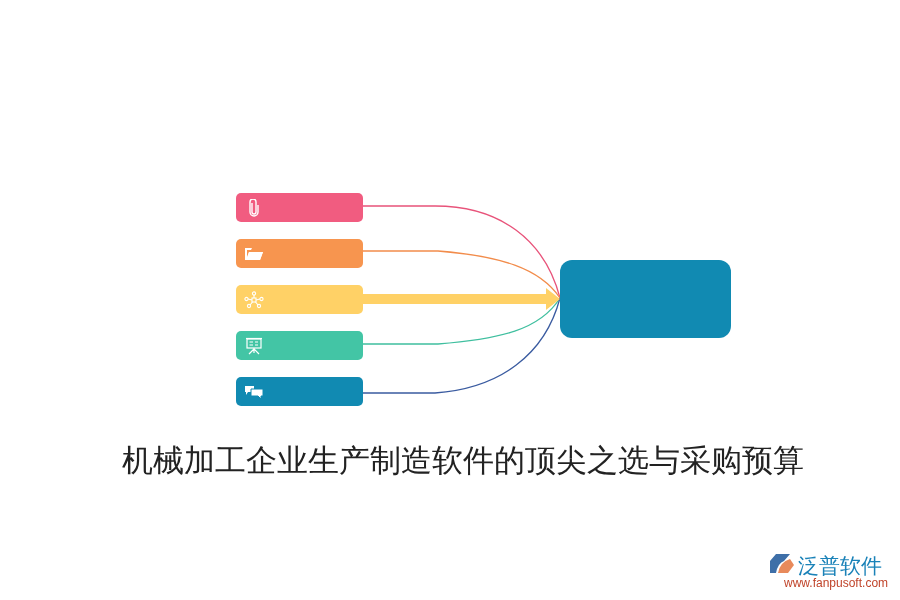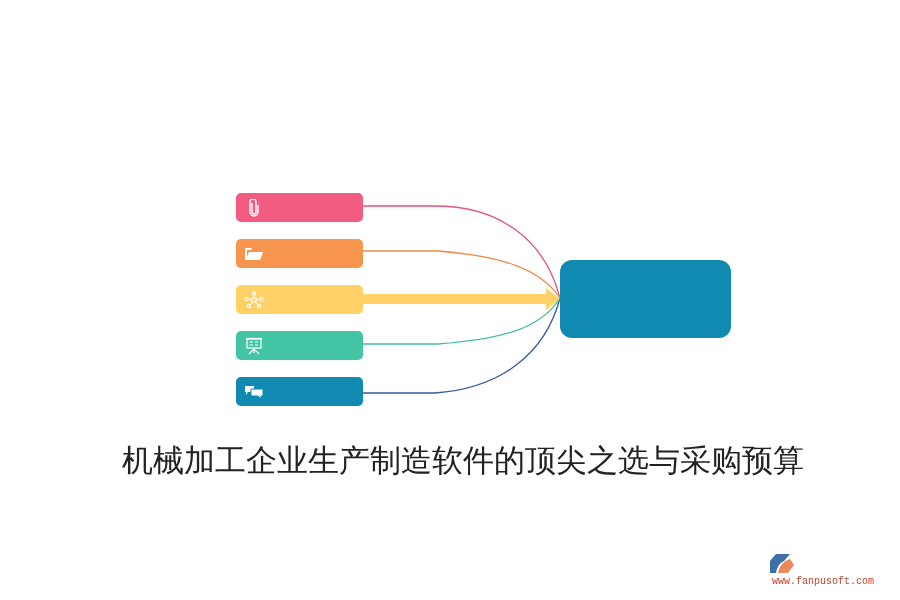--- a/index.html
+++ b/index.html
@@ -17,21 +17,21 @@
       border-radius: 12px;
     }
     svg.links { position: absolute; left: 0; top: 0; }
     .title {
       position: absolute; left: 0; top: 440px; width: 926px; text-align: center;
       font-family: "DejaVu Serif", "Liberation Serif", serif; font-size: 31px; color: #222;
       letter-spacing: 0px;
     }
     .logo { position: absolute; left: 768px; top: 552px; width: 125px; height: 40px; }
     .logo-text { position: absolute; left: 30px; top: 0px; font-size: 21px; color: #1a82b8; font-family: "DejaVu Sans", sans-serif; white-space: nowrap; }
-    .logo-url { position: absolute; left: 4px; top: 24px; font-size: 10px; color: #c0442a; font-family: Liberation Mono, monospace; white-space: nowrap; }
+    .logo-url { position: absolute; left: 16px; top: 24px; font-size: 12px; color: #c0442a; font-family: Liberation Sans, sans-serif; white-space: nowrap; }
     .logo-mark { position: absolute; left: 0; top: 1px; }
   </style>
 </head>
 <body>
 
 <svg class="links" width="900" height="600">
   <path d="M363 206 L435 206 C500 206 545 240 560 298" fill="none" stroke="#e8537a" stroke-width="1.3"></path>
   <path d="M363 251 L438 251 C500 256 540 268 560 298" fill="none" stroke="#f28c4b" stroke-width="1.3"></path>
   <path d="M363 344 L438 344 C500 339 540 330 560 298" fill="none" stroke="#3fbf9f" stroke-width="1.3"></path>
   <path d="M363 393 L435 393 C500 388 545 355 560 298" fill="none" stroke="#3a5ba0" stroke-width="1.3"></path>
@@ -98,14 +98,15 @@
 
 <div class="title">机械加工企业生产制造软件的顶尖之选与采购预算</div>
 
 <div class="logo">
   <span class="logo-mark">
     <svg width="28" height="22" viewBox="0 0 28 22">
         <path d="M8 1 L22 1 L16 8 Q10 10 8 20 L2 20 L2 8 Z" fill="#3e6fa8"></path>
         <path d="M10 20 Q12 9 22 6 L26 12 L20 20 Z" fill="#e88a5b"></path>
       </svg>
   </span>
+  <span class="logo-text">泛普软件</span>
   <span class="logo-url">www.fanpusoft.com</span>
 </div>
 
 </body></html>

